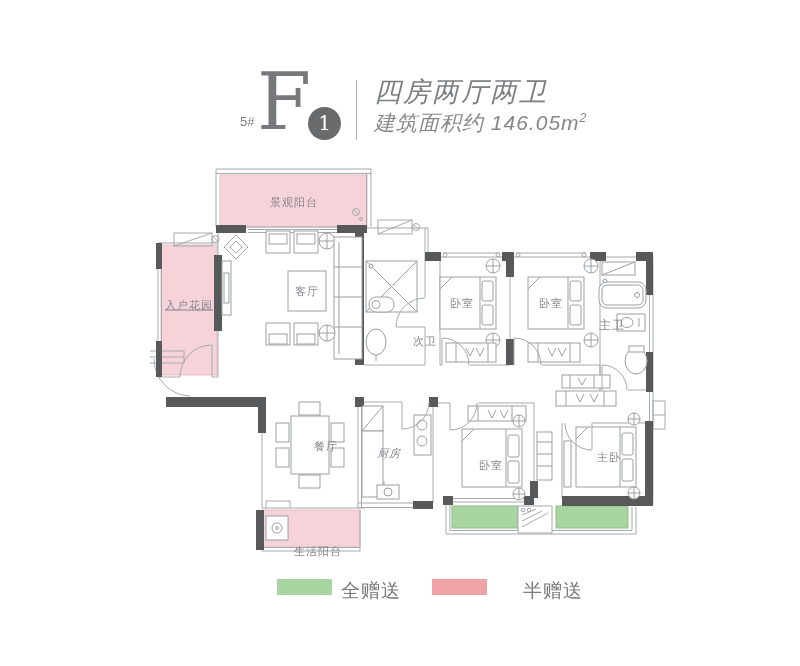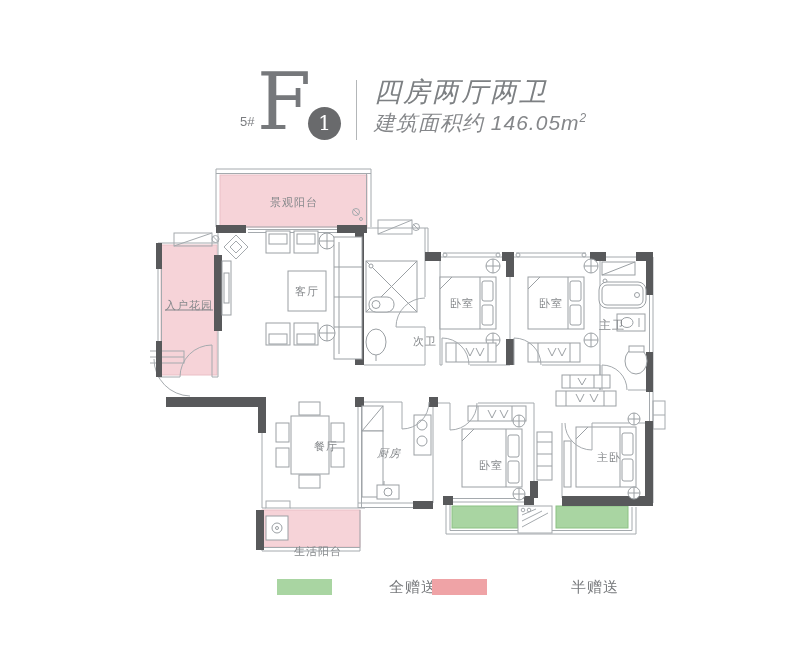--- a/index.html
+++ b/index.html
@@ -32,21 +32,21 @@
   .lbl-bath1{left:462px;top:160px;font-size:12px;}
   .lbl-dining{left:176px;top:281px;}
   .lbl-kitchen{left:239px;top:288px;font-style:italic;}
   .lbl-bed3{left:341px;top:300px;}
   .lbl-master{left:459px;top:292px;}
   .lbl-life-balcony{left:168px;top:359px;margin-top:27px;}
   
   .legend-swatch{position:absolute;width:55px;height:16px;}
   .sw1{left:277px;top:579px;background:#a9d5a2;}
   .sw2{left:432px;top:579px;background:#efa3a6;}
-  .legend-label{position:absolute;top:578px;font-size:15px;color:#77797c;letter-spacing:1px;margin-left:48px;}
+  .legend-label{position:absolute;top:578px;font-size:19px;color:#77797c;letter-spacing:1px;}
   .ll1{left:341px;}
   .ll2{left:523px;}
 </style>
 </head>
 <body>
 
 <div class="hdr-block">5#</div>
 <div class="hdr-F">F</div>
 <div class="hdr-badge">1</div>
 <div class="hdr-divider"></div>

